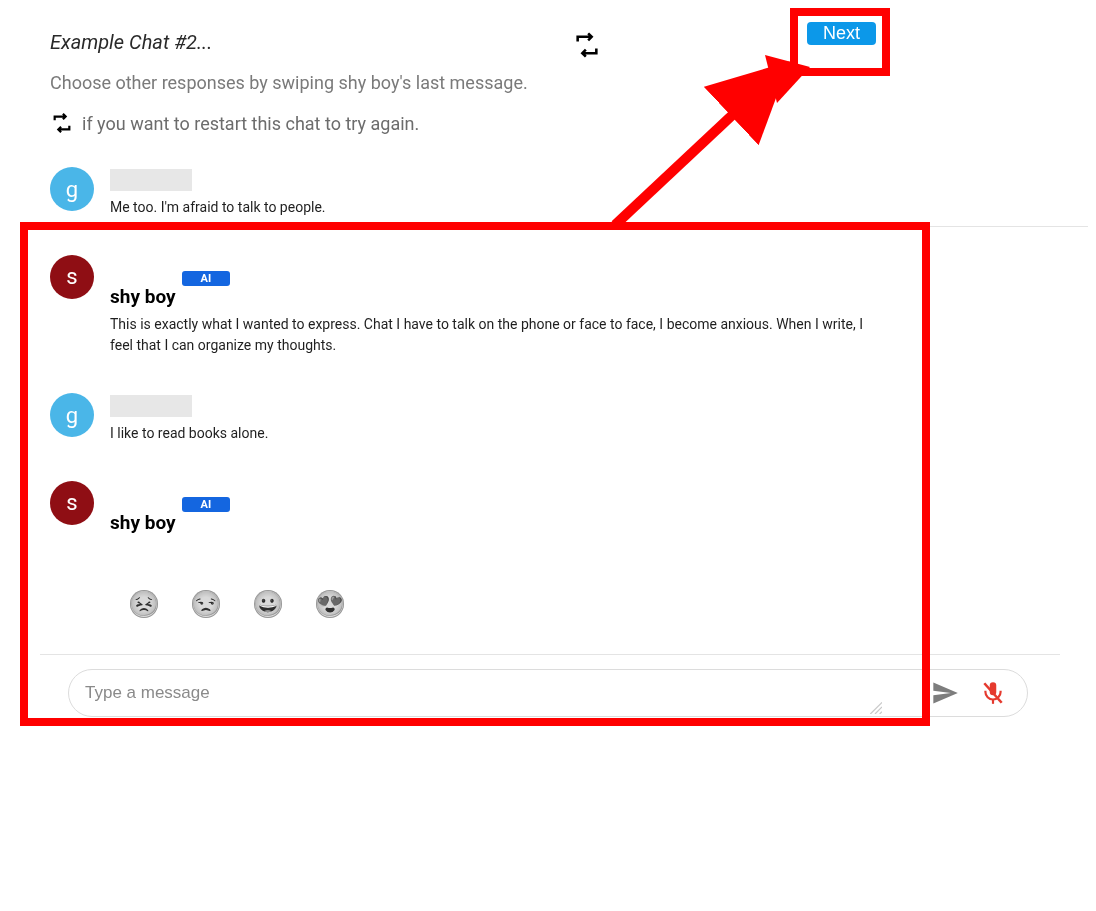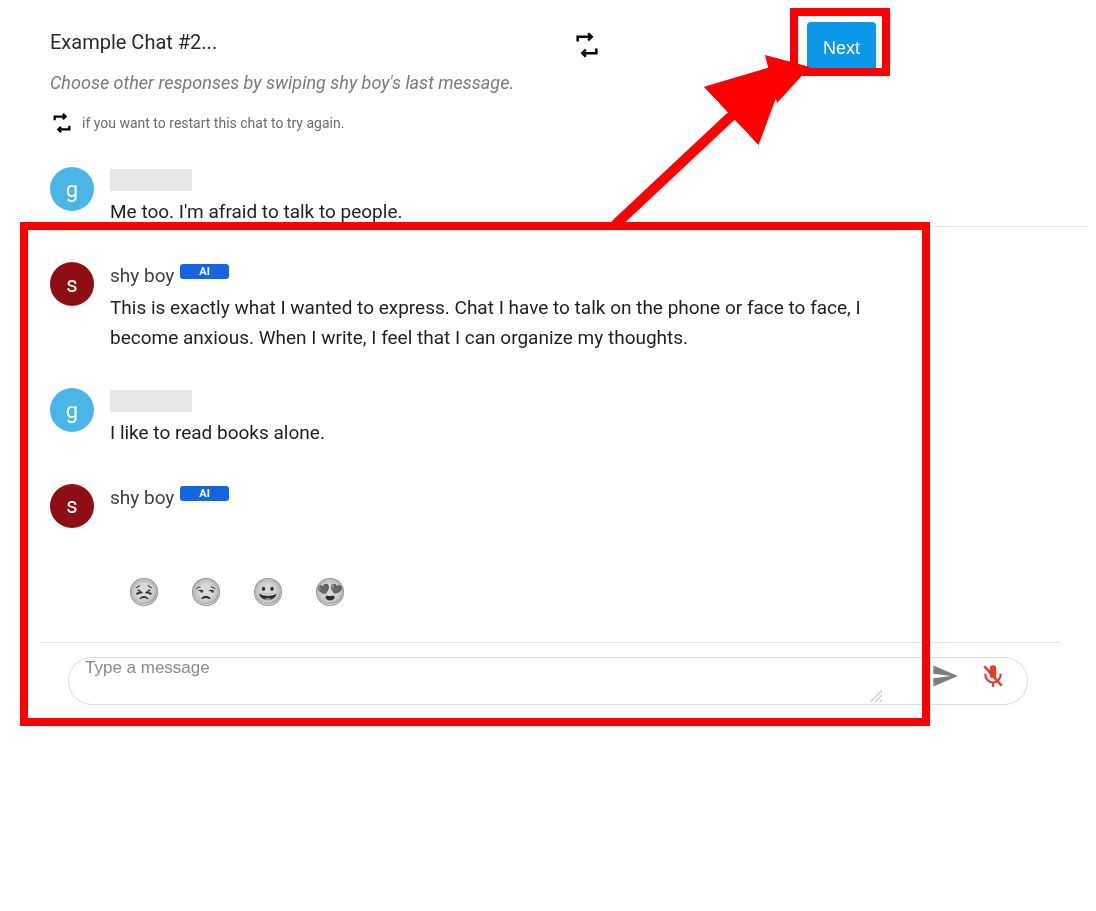--- a/index.html
+++ b/index.html
@@ -13,20 +13,21 @@
     }
     .container {
       padding: 30px 50px 0 50px;
       width: 100%;
     }
     .header-row {
       display: flex;
       align-items: flex-start;
       position: relative;
       margin-bottom: 18px;
+      font-style: italic;
     }
     .chat-title {
       font-size: 20px;
       color: #2a2a2a;
     }
     .retweet-top {
       position: absolute;
       left: 520px;
       top: -2px;
       width: 34px;
@@ -36,21 +37,21 @@
       justify-content: center;
       cursor: pointer;
     }
     .next-button {
       position: absolute;
       top: 22px;
       left: 807px;
       background: #0c98e9;
       color: #fff;
       border: none;
-      padding: 16px 16px;
+      padding: 1px 16px;
       font-size: 18px;
       border-radius: 4px;
       cursor: pointer;
     }
     .next-highlight-box {
       position: absolute;
       top: 8px;
       left: 790px;
       width: 100px;
       height: 68px;
@@ -62,28 +63,27 @@
       top: 45px;
       left: 605px;
       width: 220px;
       height: 185px;
       pointer-events: none;
     }
     .instructions {
       color: #7a7a7a;
       font-size: 18px;
       margin-bottom: 18px;
-      font-style: italic;
     }
     .instruction-line2 {
       display: flex;
       align-items: center;
       gap: 8px;
       color: #6c6c6c;
-      font-size: 14px;
+      font-size: 18px;
       margin-bottom: 22px;
     }
     .retweet-inline {
       width: 24px;
       height: 24px;
       display: inline-flex;
       align-items: center;
       justify-content: center;
     }
     .instruction-line3 {
@@ -129,37 +129,38 @@
       gap: 6px;
       margin-bottom: 6px;
     }
     .username-redacted {
       width: 82px;
       height: 22px;
       background: #e7e7e7;
       display: inline-block;
     }
     .bot-name {
-      font-weight: 400;
+      font-weight: 700;
       font-size: 19px;
-      color: #404040;
+      color: #000000;
+      margin-top: 28px;
     }
     .ai-badge {
       background: #1466e0;
       color: #fff;
       font-size: 11px;
       font-weight: 700;
       padding: 1px 19px;
       border-radius: 3px;
       display: inline-block;
       position: relative;
       top: -4px;
     }
     .msg-text {
-      font-size: 19px;
+      font-size: 14px;
       color: #1f1f1f;
       line-height: 1.55;
       max-width: 770px;
     }
     .reactions {
       display: flex;
       gap: 34px;
       margin-top: 50px;
       padding-left: 80px;
     }
@@ -182,21 +183,21 @@
       margin-top: 36px;
       width: 1020px;
       margin-left: -10px;
     }
     .input-bar {
       margin: 14px 18px 0 18px;
       border: 1px solid #dcdcdc;
       border-radius: 26px;
       height: 48px;
       display: flex;
-      align-items: flex-start;
+      align-items: center;
       padding: 0 16px;
       position: relative;
     }
     .msg-input {
       flex: 1;
       border: none;
       outline: none;
       font-size: 17px;
       background: transparent;
       color: #333;

